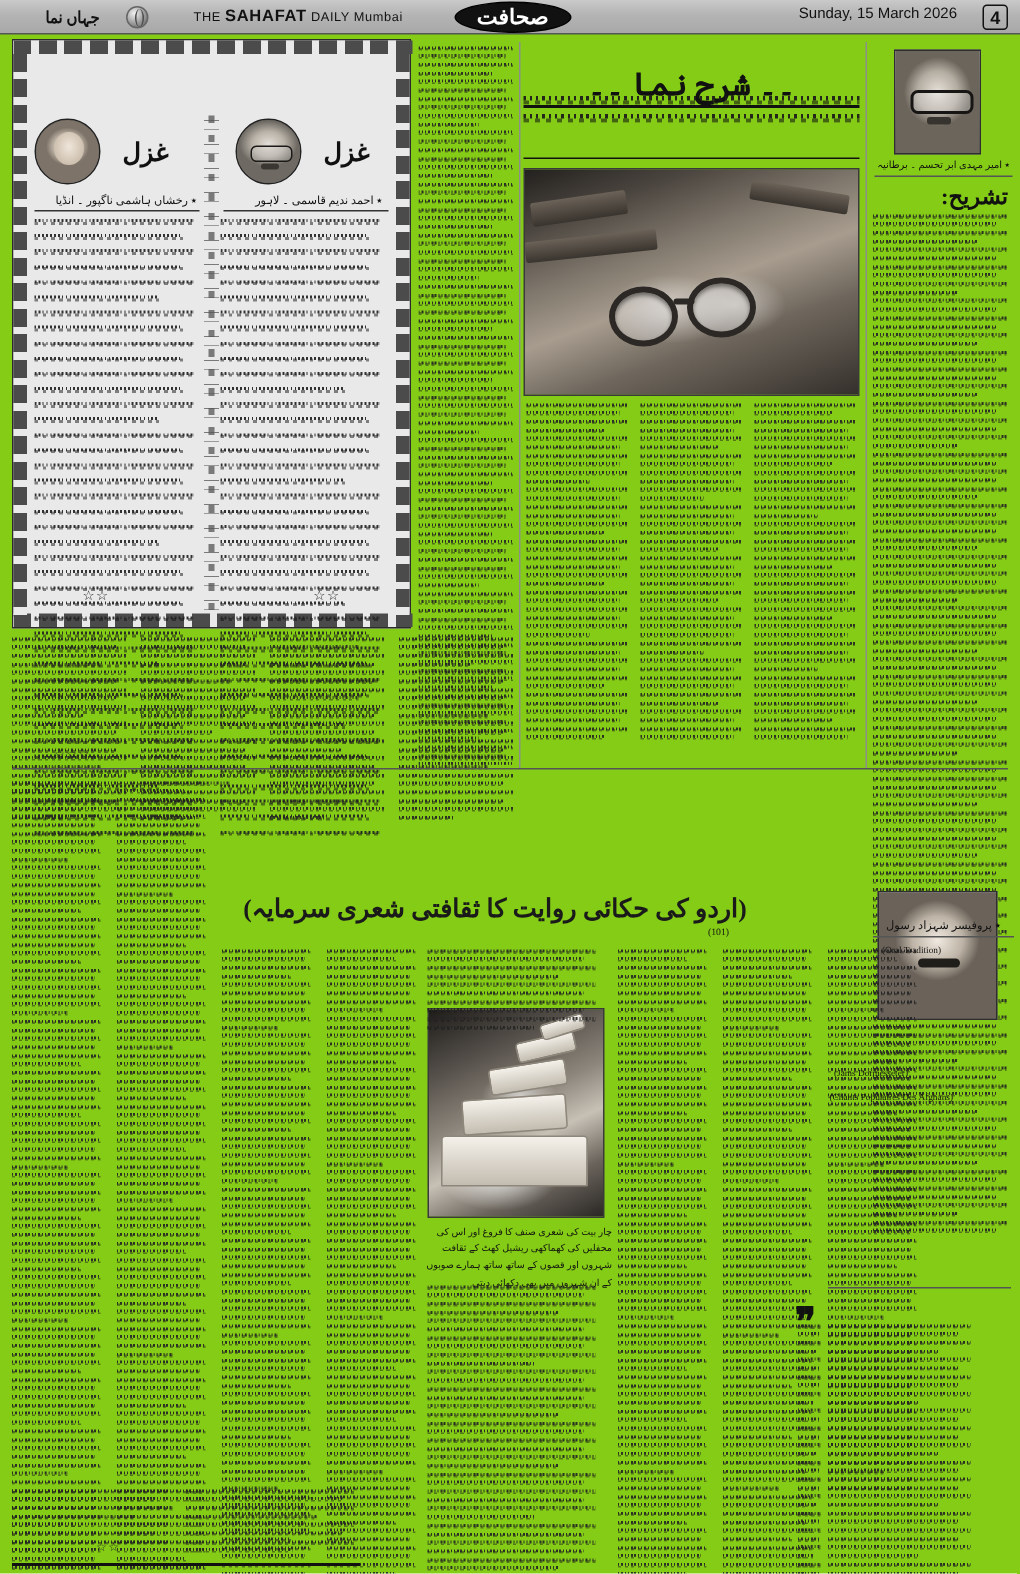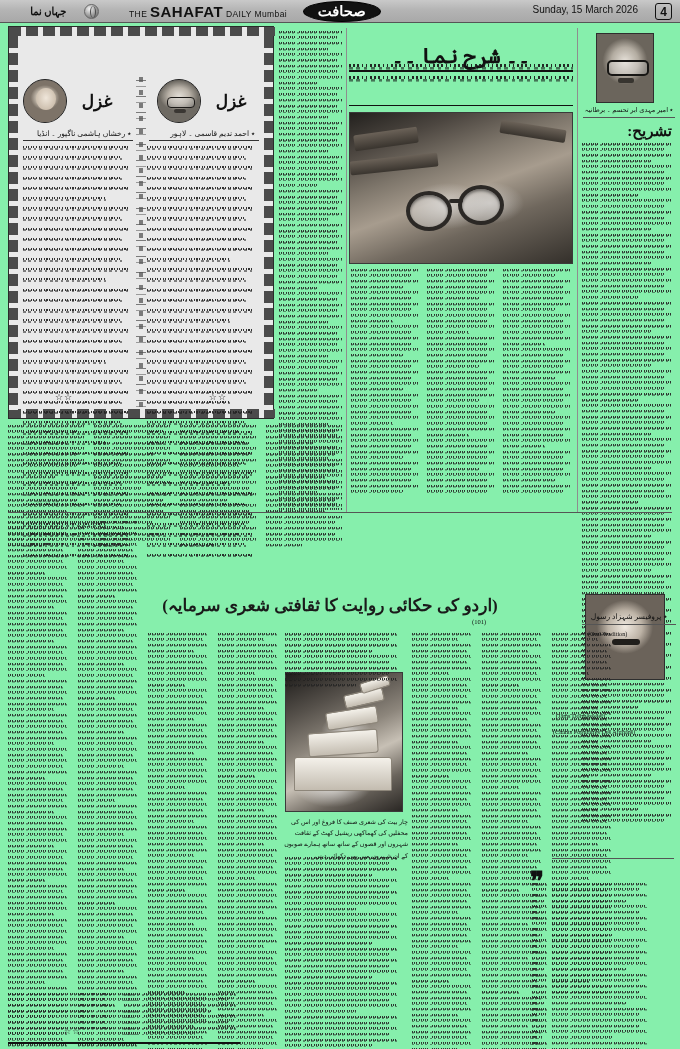--- a/index.html
+++ b/index.html
@@ -2,21 +2,21 @@
 <html><head>
 <meta charset="utf-8">
 <style>
   * { box-sizing: border-box; margin:0; padding:0; }
   html, body {
     width: 680px; height: 1049px;
     background: #ffffff;
     font-family: "Liberation Sans", sans-serif;
     overflow: hidden;
   }
-  .page { position: relative; width: 680px; height: 1049px; background:#86efac; }
+  .page { position: relative; width: 680px; height: 1049px; background:#84cc16; }
 
   
   .masthead {
     position:absolute; left:0; top:0; width:680px; height:23px;
     background: linear-gradient(180deg,#c9c9c9 0%,#b4b4b4 45%,#a8a8a8 100%);
     border-bottom:1px solid #555;
     display:flex; align-items:center;
   }
   .mh-logo-ur {
     font-family:"Liberation Serif", serif; font-size:11px; font-weight:bold;
@@ -28,21 +28,21 @@
     background: radial-gradient(circle at 35% 30%, #f2f2f2 0%, #9a9a9a 55%, #5c5c5c 100%);
     border:1px solid #666; margin-left:14px; position:relative;
   }
   .mh-globe:after{
     content:""; position:absolute; left:5px; top:1px; width:4px; height:12px;
     border-left:1px solid #4a4a4a; border-right:1px solid #4a4a4a; border-radius:50%;
   }
   .mh-title {
     margin-left:30px; font-size:8.5px; color:#111; letter-spacing:0.4px; white-space:nowrap;
   }
-  .mh-title b { font-size:15px; letter-spacing:0.5px; }
+  .mh-title b { font-size:11px; letter-spacing:0.5px; }
   .mh-nameplate {
     position:absolute; left:303px; top:1px; width:78px; height:21px;
     background:#111; border-radius:50%/50%;
     display:flex; align-items:center; justify-content:center;
     border:1px solid #000;
   }
   .mh-nameplate span{
     color:#fff; font-family:"Liberation Serif",serif; font-size:14px; font-weight:bold;
     direction:rtl; transform:scaleX(1.05);
   }

